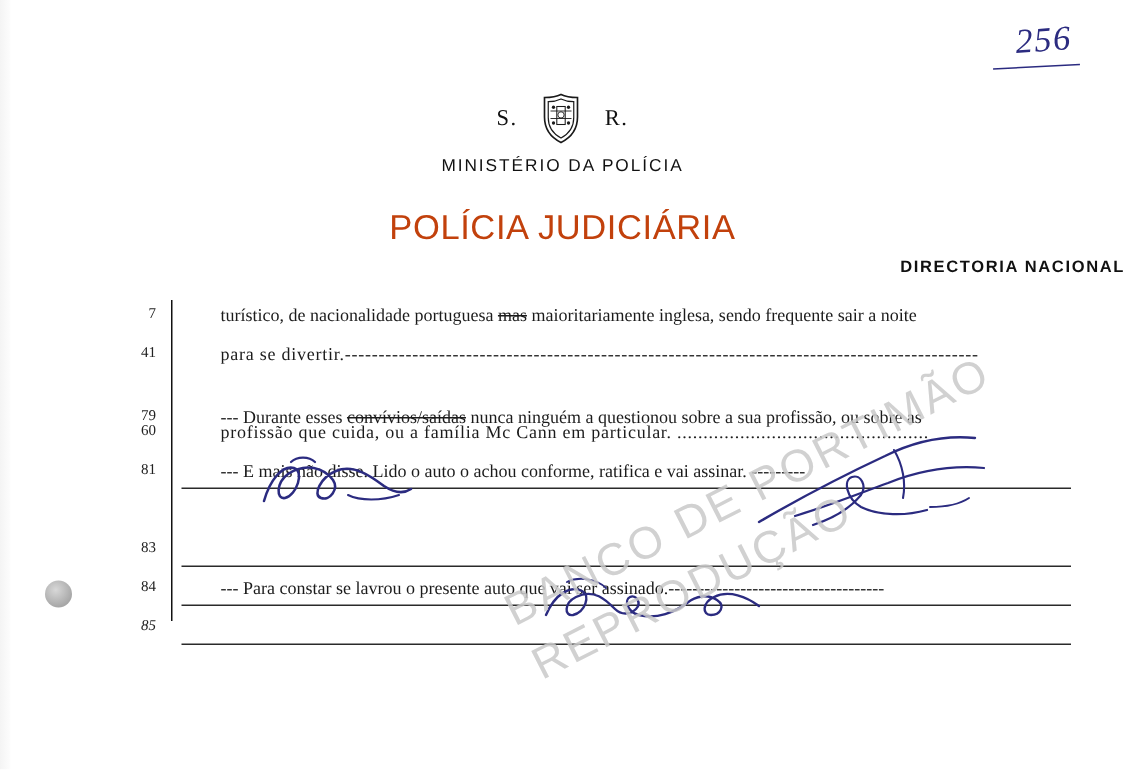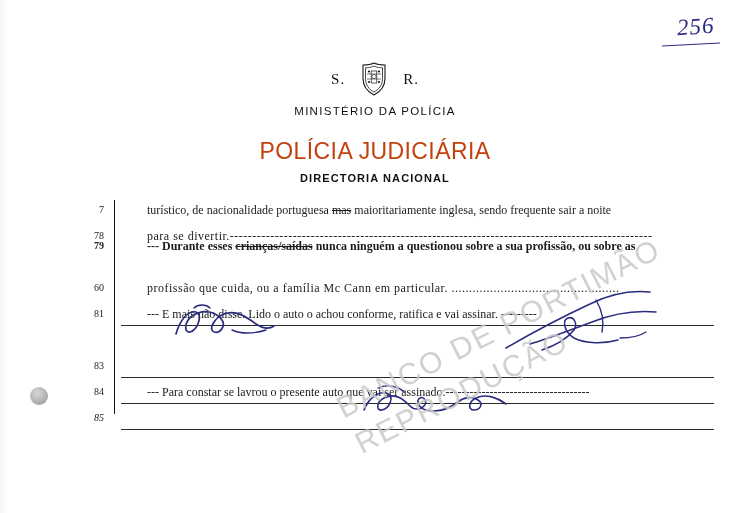--- a/index.html
+++ b/index.html
@@ -109,21 +109,21 @@
     font-family: "Liberation Sans", sans-serif;
     font-size: 23px;
     letter-spacing: 0.4px;
     color: #c2410c;
   }
   .org-sub {
     position: absolute;
     left: 0;
     right: 0;
     top: 172px;
-    text-align: center;
+    text-align: right;
     font-family: "Liberation Sans", sans-serif;
     font-weight: bold;
     font-size: 11px;
     letter-spacing: 1.1px;
     color: #111;
   }
 
   
   #body-area {
     position: absolute;
@@ -247,29 +247,29 @@
 
     <div class="line-row" style="top:0px;">
       <span class="line-num">7</span>
       <span class="line-text">
         turístico, de nacionalidade portuguesa <span class="strike">mas</span> maioritariamente inglesa, sendo frequente sair a noite
       </span>
       <span class="rule hidden"></span>
     </div>
 
     <div class="line-row" style="top:26px;">
-      <span class="line-num">78</span>
+      <span class="line-num">41</span>
       <span class="line-text dots">para se divertir.----------------------------------------------------------------------------------------------</span>
       <span class="rule hidden"></span>
     </div>
 
-    <div class="line-row" style="top:36px;font-weight:bold;">
+    <div class="line-row" style="top:68px;">
       <span class="line-num">79</span>
       <span class="line-text">
-        --- Durante esses <span class="strike">crianças/saídas</span> nunca ninguém a questionou sobre a sua profissão, ou sobre as
+        --- Durante esses <span class="strike">convívios/saídas</span> nunca ninguém a questionou sobre a sua profissão, ou sobre as
       </span>
       <span class="rule hidden"></span>
     </div>
 
     <div class="line-row" style="top:78px;">
       <span class="line-num">60</span>
       <span class="line-text dots">profissão que cuida, ou a família Mc Cann em particular. ................................................</span>
       <span class="rule hidden"></span>
     </div>
 

